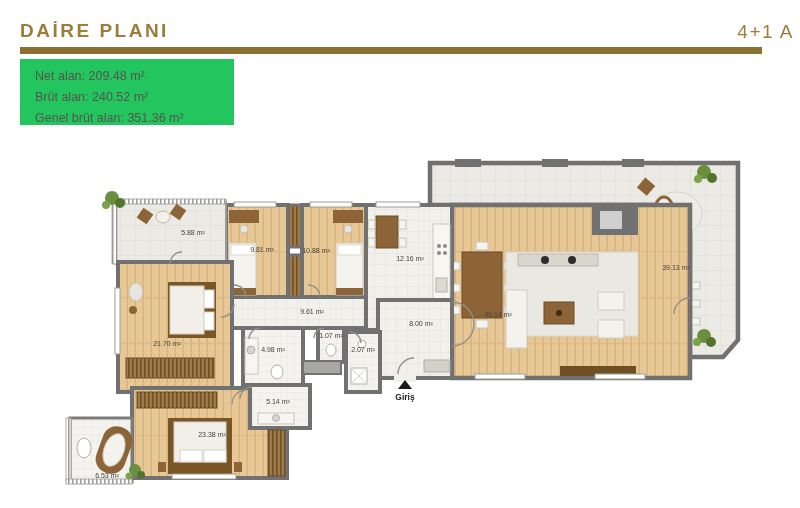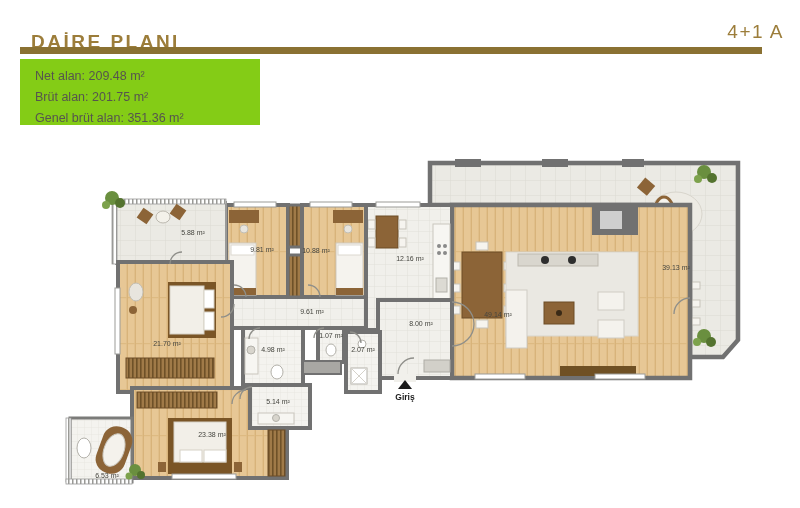--- a/index.html
+++ b/index.html
@@ -1,41 +1,41 @@
 <!DOCTYPE html>
 <html><head>
 <meta charset="utf-8">
 <style>
   html,body{margin:0;padding:0;background:#ffffff;}
   .page{position:relative;width:800px;height:508px;background:#ffffff;overflow:hidden;
         font-family:"Liberation Sans",sans-serif;}
-  .title{position:absolute;left:20px;top:20px;margin:11px;font-size:19px;font-weight:700;
+  .title{position:absolute;left:20px;top:20px;margin:0;font-size:19px;font-weight:700;
          letter-spacing:2.5px;color:#9c7d3a;}
-  .unit{position:absolute;right:16px;top:21px;font-size:19px;font-weight:400;
+  .unit{position:absolute;right:6px;top:21px;font-size:19px;font-weight:400;
         letter-spacing:1.5px;color:#9c7d3a;}
   .gold-bar{position:absolute;left:20px;top:47px;width:742px;height:7px;background:#8a7132;}
-  .info-box{position:absolute;left:20px;top:59px;width:240px;height:66px;background:#84cc16;
+  .info-box{position:absolute;left:20px;top:59px;width:214px;height:66px;background:#22c55e;
             padding:10px 0 0 15px;box-sizing:border-box;}
   .info-line{font-size:12.5px;color:#56554e;margin:0 0 7px 0;line-height:14px;}
   svg text{font-family:"Liberation Sans",sans-serif;}
   .area-label{font-size:7px;fill:#45453f;}
   .entry-label{font-size:8.5px;font-weight:700;fill:#1c1c1c;}
 </style>
 </head>
 <body>
 
 <div class="page">
 
   <h1 class="title">DAİRE PLANI</h1>
   <div class="unit">4+1 A</div>
   <div class="gold-bar"></div>
 
   <div class="info-box">
     <p class="info-line">Net alan: 209.48 m²</p>
-    <p class="info-line">Brüt alan: 201.75 m²</p>
+    <p class="info-line">Brüt alan: 240.52 m²</p>
     <p class="info-line">Genel brüt alan: 351.36 m²</p>
   </div>
 
   <svg width="800" height="508" viewBox="0 0 800 508" style="position:absolute;left:0;top:0;">
     <defs>
       <pattern id="wood" width="8" height="46" patternUnits="userSpaceOnUse">
         <rect width="8" height="46" fill="#e7c795"></rect>
         <rect x="6.6" width="1.4" height="46" fill="#d8b37a"></rect>
         <rect x="0" y="21" width="6.6" height="1.2" fill="#ddba82"></rect>
       </pattern>

